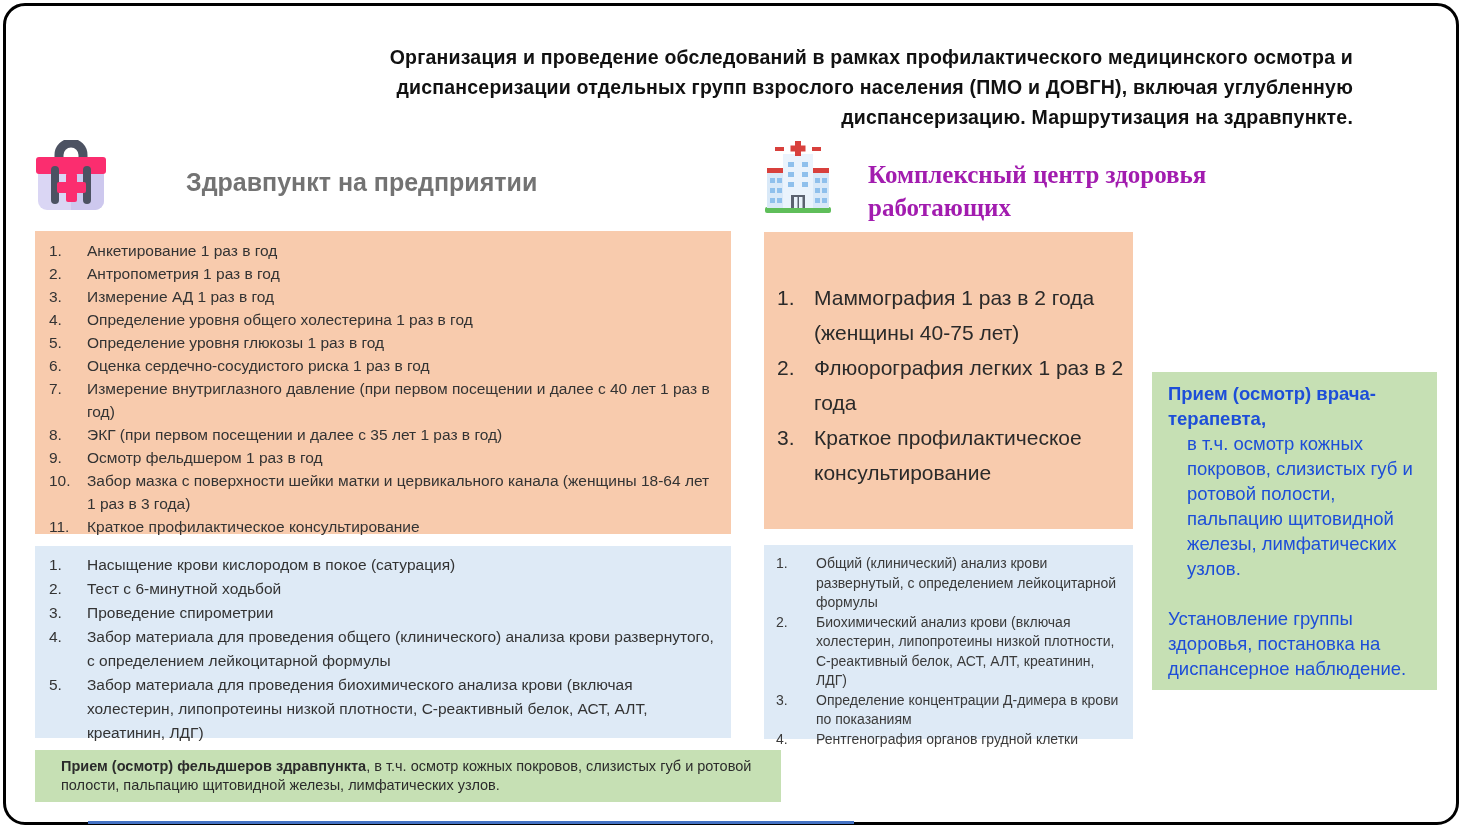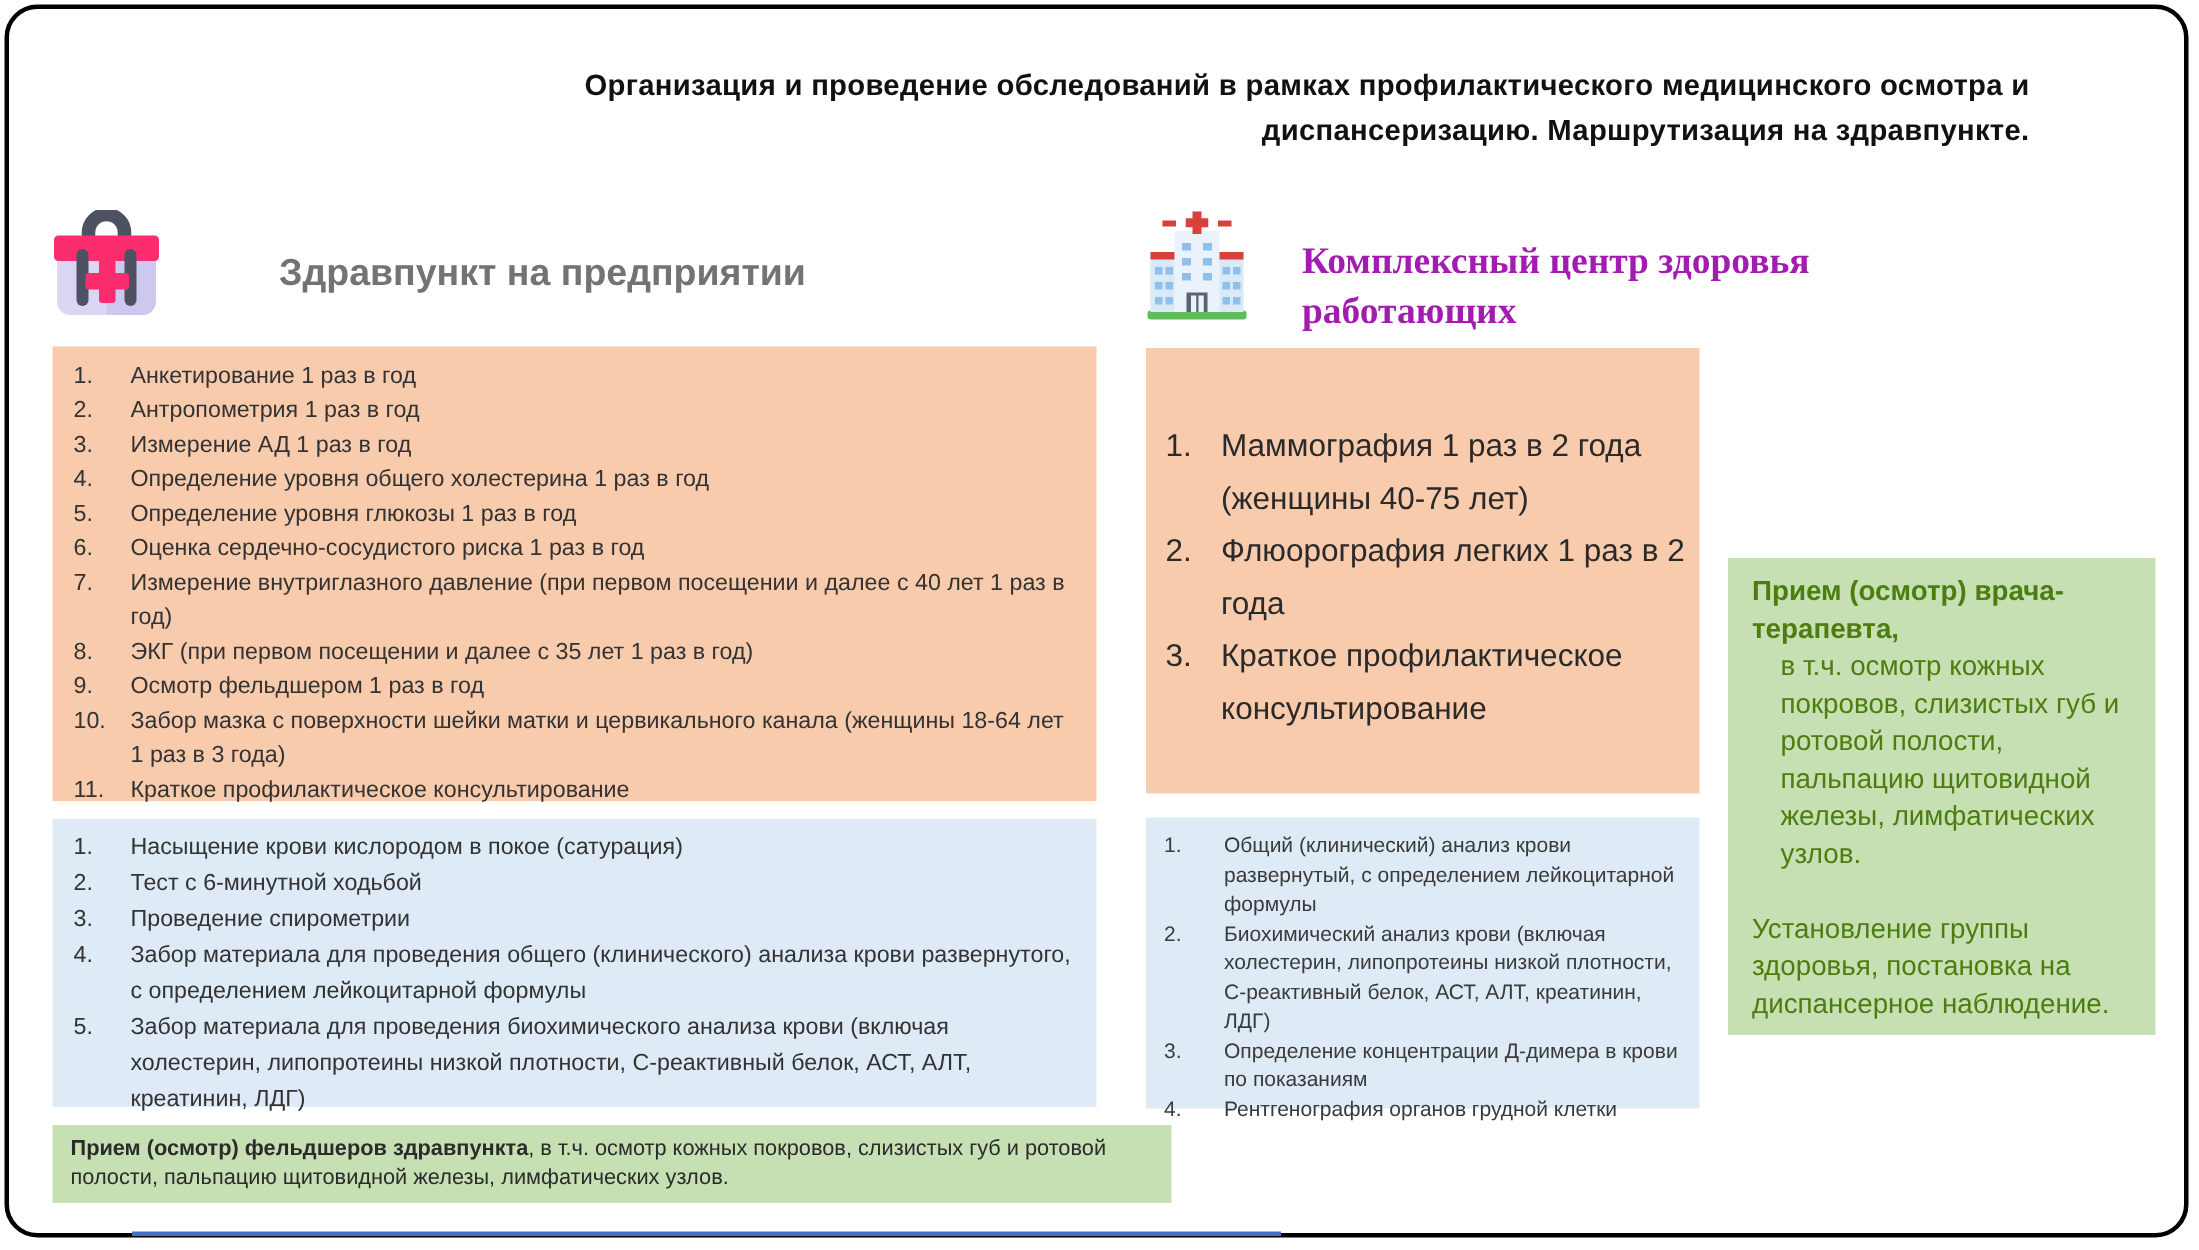--- a/index.html
+++ b/index.html
@@ -56,28 +56,28 @@
   }
 
   
   .box { position: absolute; }
   .box.orange { background: #F8CBAD; }
   .box.blue   { background: #DEEAF6; }
   .box.green  { background: #C6E0B4; }
 
   .box-orange-left { left: 35px; top: 231px; width: 696px; height: 303px; padding: 8px 12px 0 14px; }
   .box-blue-left   { left: 35px; top: 546px; width: 696px; height: 192px; padding: 7px 12px 0 14px; }
-  .box-green-left  { left: 35px; top: 750px; width: 746px; height: 52px;  padding: 7px 12px 0 12px;
+  .box-green-left  { left: 35px; top: 750px; width: 746px; height: 52px;  padding: 7px 12px 0 26px;
                      font-size: 14.5px; line-height: 19px; color: #2b2b2b; }
 
   .box-orange-mid  { left: 764px; top: 232px; width: 369px; height: 297px; padding: 48px 8px 0 13px; }
   .box-blue-mid    { left: 764px; top: 545px; width: 369px; height: 194px; padding: 9px 8px 0 12px; }
 
   .box-green-right { left: 1152px; top: 372px; width: 285px; height: 318px; padding: 9px 4px 0 16px;
-                     font-size: 18.5px; line-height: 25px; color: #4d7c0f; overflow: visible; }
+                     font-size: 18.5px; line-height: 25px; color: #1d4ed8; overflow: visible; }
   .box-green-right .lead { font-weight: bold; }
   .box-green-right .body-text { font-weight: normal; margin-left: 19px; }
   .box-green-right .para2 { font-weight: normal; margin-top: 25px; }
 
   
   .li { display: flex; align-items: flex-start; }
   .li .num { flex: 0 0 auto; }
   .li .txt { flex: 1 1 auto; }
 
   .list-orange-left .li,
@@ -107,20 +107,21 @@
   }
 </style>
 </head>
 <body>
 
 <div class="slide">
   <div class="slide-border"></div>
 
   <div class="title">
     <span class="tline">Организация и проведение обследований в рамках профилактического медицинского осмотра и</span>
+    <span class="tline">диспансеризации отдельных групп взрослого населения (ПМО и ДОВГН),  включая углубленную</span>
     <span class="tline">диспансеризацию. Маршрутизация  на здравпункте.</span>
   </div>
 
   <div class="kit-icon">
     <svg width="74" height="74" viewBox="0 0 74 74">
       <path d="M25 21 v-6 a12 12 0 0 1 24 0 v6" fill="none" stroke="#4C5262" stroke-width="9" stroke-linecap="round"></path>
       <rect x="4" y="21" width="66" height="49" rx="9" fill="#DAD6F4"></rect>
       <path d="M37 21 h24 a9 9 0 0 1 9 9 v31 a9 9 0 0 1 -9 9 h-24 z" fill="#CDC8EE"></path>
       <rect x="2" y="17" width="70" height="17" rx="3" fill="#FB2D6F"></rect>
       <rect x="17" y="26" width="8" height="38" rx="4" fill="#4C5262"></rect>

